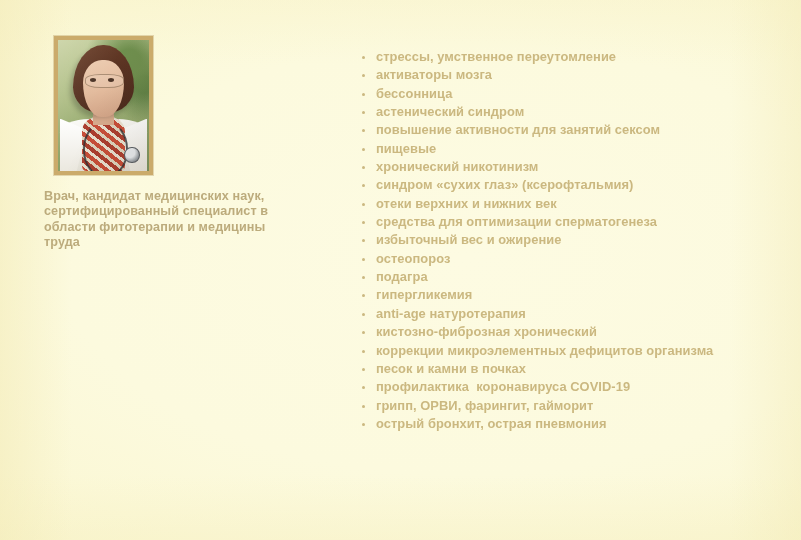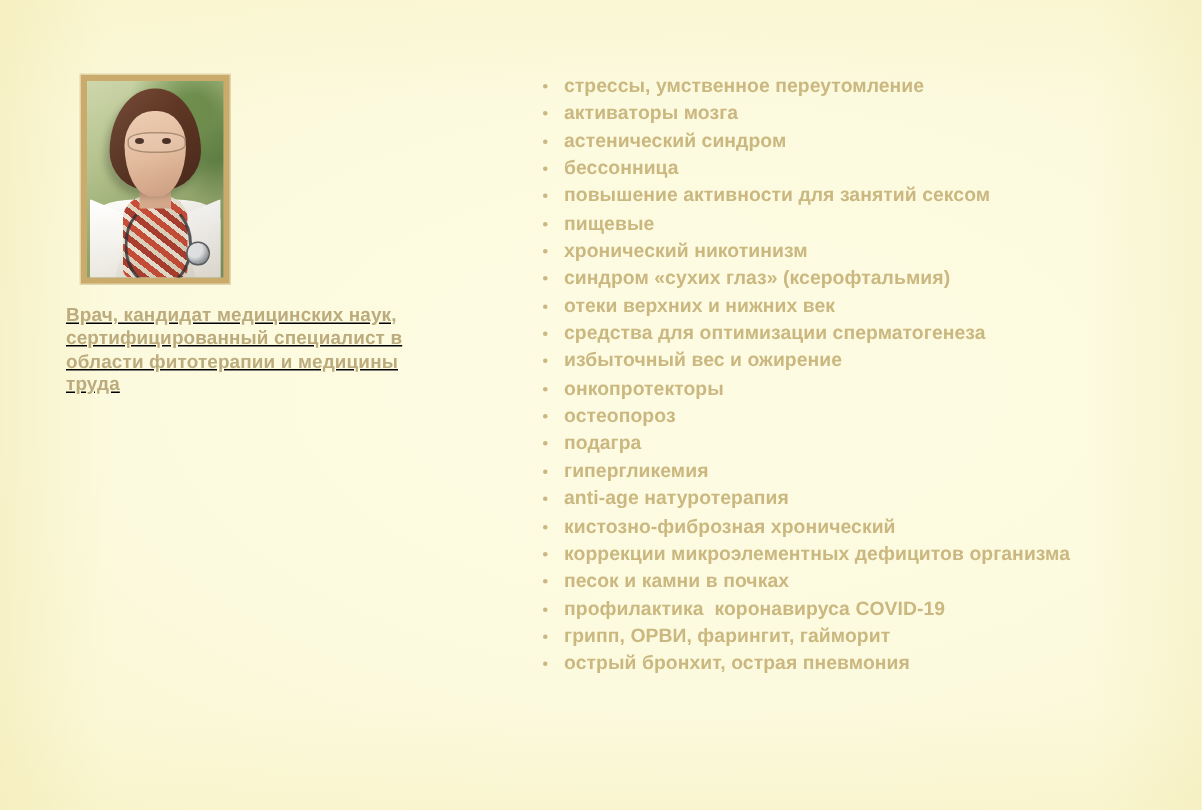--- a/index.html
+++ b/index.html
@@ -32,24 +32,23 @@
     pointer-events: none;
     background:
       linear-gradient(90deg, rgba(243,235,184,0.55) 0%, rgba(250,246,210,0.0) 9%, rgba(250,246,210,0.0) 91%, rgba(243,235,184,0.45) 100%),
       linear-gradient(180deg, rgba(247,241,198,0.35) 0%, rgba(252,250,222,0.0) 12%, rgba(252,250,222,0.0) 88%, rgba(245,238,190,0.35) 100%);
   }
 
   
   #left-column {
     position: absolute;
     left: 44px;
-    top: 50px;
+    top: 36px;
     width: 262px;
     z-index: 2;
-    text-decoration: underline;
   }
 
   #portrait-frame {
     width: 91px;
     height: 131px;
     padding: 4px;
     background: #cbab6b;
     box-sizing: content-box;
     box-shadow: 0 0 0 1px rgba(180,150,90,0.35);
     margin-left: 10px;
@@ -246,30 +245,29 @@
       </div>
     </div>
 
     <div id="portrait-caption">Врач, кандидат медицинских наук, сертифицированный специалист в области фитотерапии и медицины труда</div>
 
   </div>
 
   <ul id="indication-list">
       <li>стрессы, умственное переутомление</li>
       <li>активаторы мозга</li>
+      <li>бессонница</li>
       <li>астенический синдром</li>
-      <li>бессонница</li>
       <li>повышение активности для занятий сексом</li>
       <li>пищевые</li>
       <li>хронический никотинизм</li>
       <li>синдром «сухих глаз» (ксерофтальмия)</li>
       <li>отеки верхних и нижних век</li>
       <li>средства для оптимизации сперматогенеза</li>
       <li>избыточный вес и ожирение</li>
-      <li>онкопротекторы</li>
       <li>остеопороз</li>
       <li>подагра</li>
       <li>гипергликемия</li>
       <li>anti-age натуротерапия</li>
       <li>кистозно-фиброзная хронический</li>
       <li>коррекции микроэлементных дефицитов организма</li>
       <li>песок и камни в почках</li>
       <li>профилактика  коронавируса COVID-19</li>
       <li>грипп, ОРВИ, фарингит, гайморит</li>
       <li>острый бронхит, острая пневмония</li>

